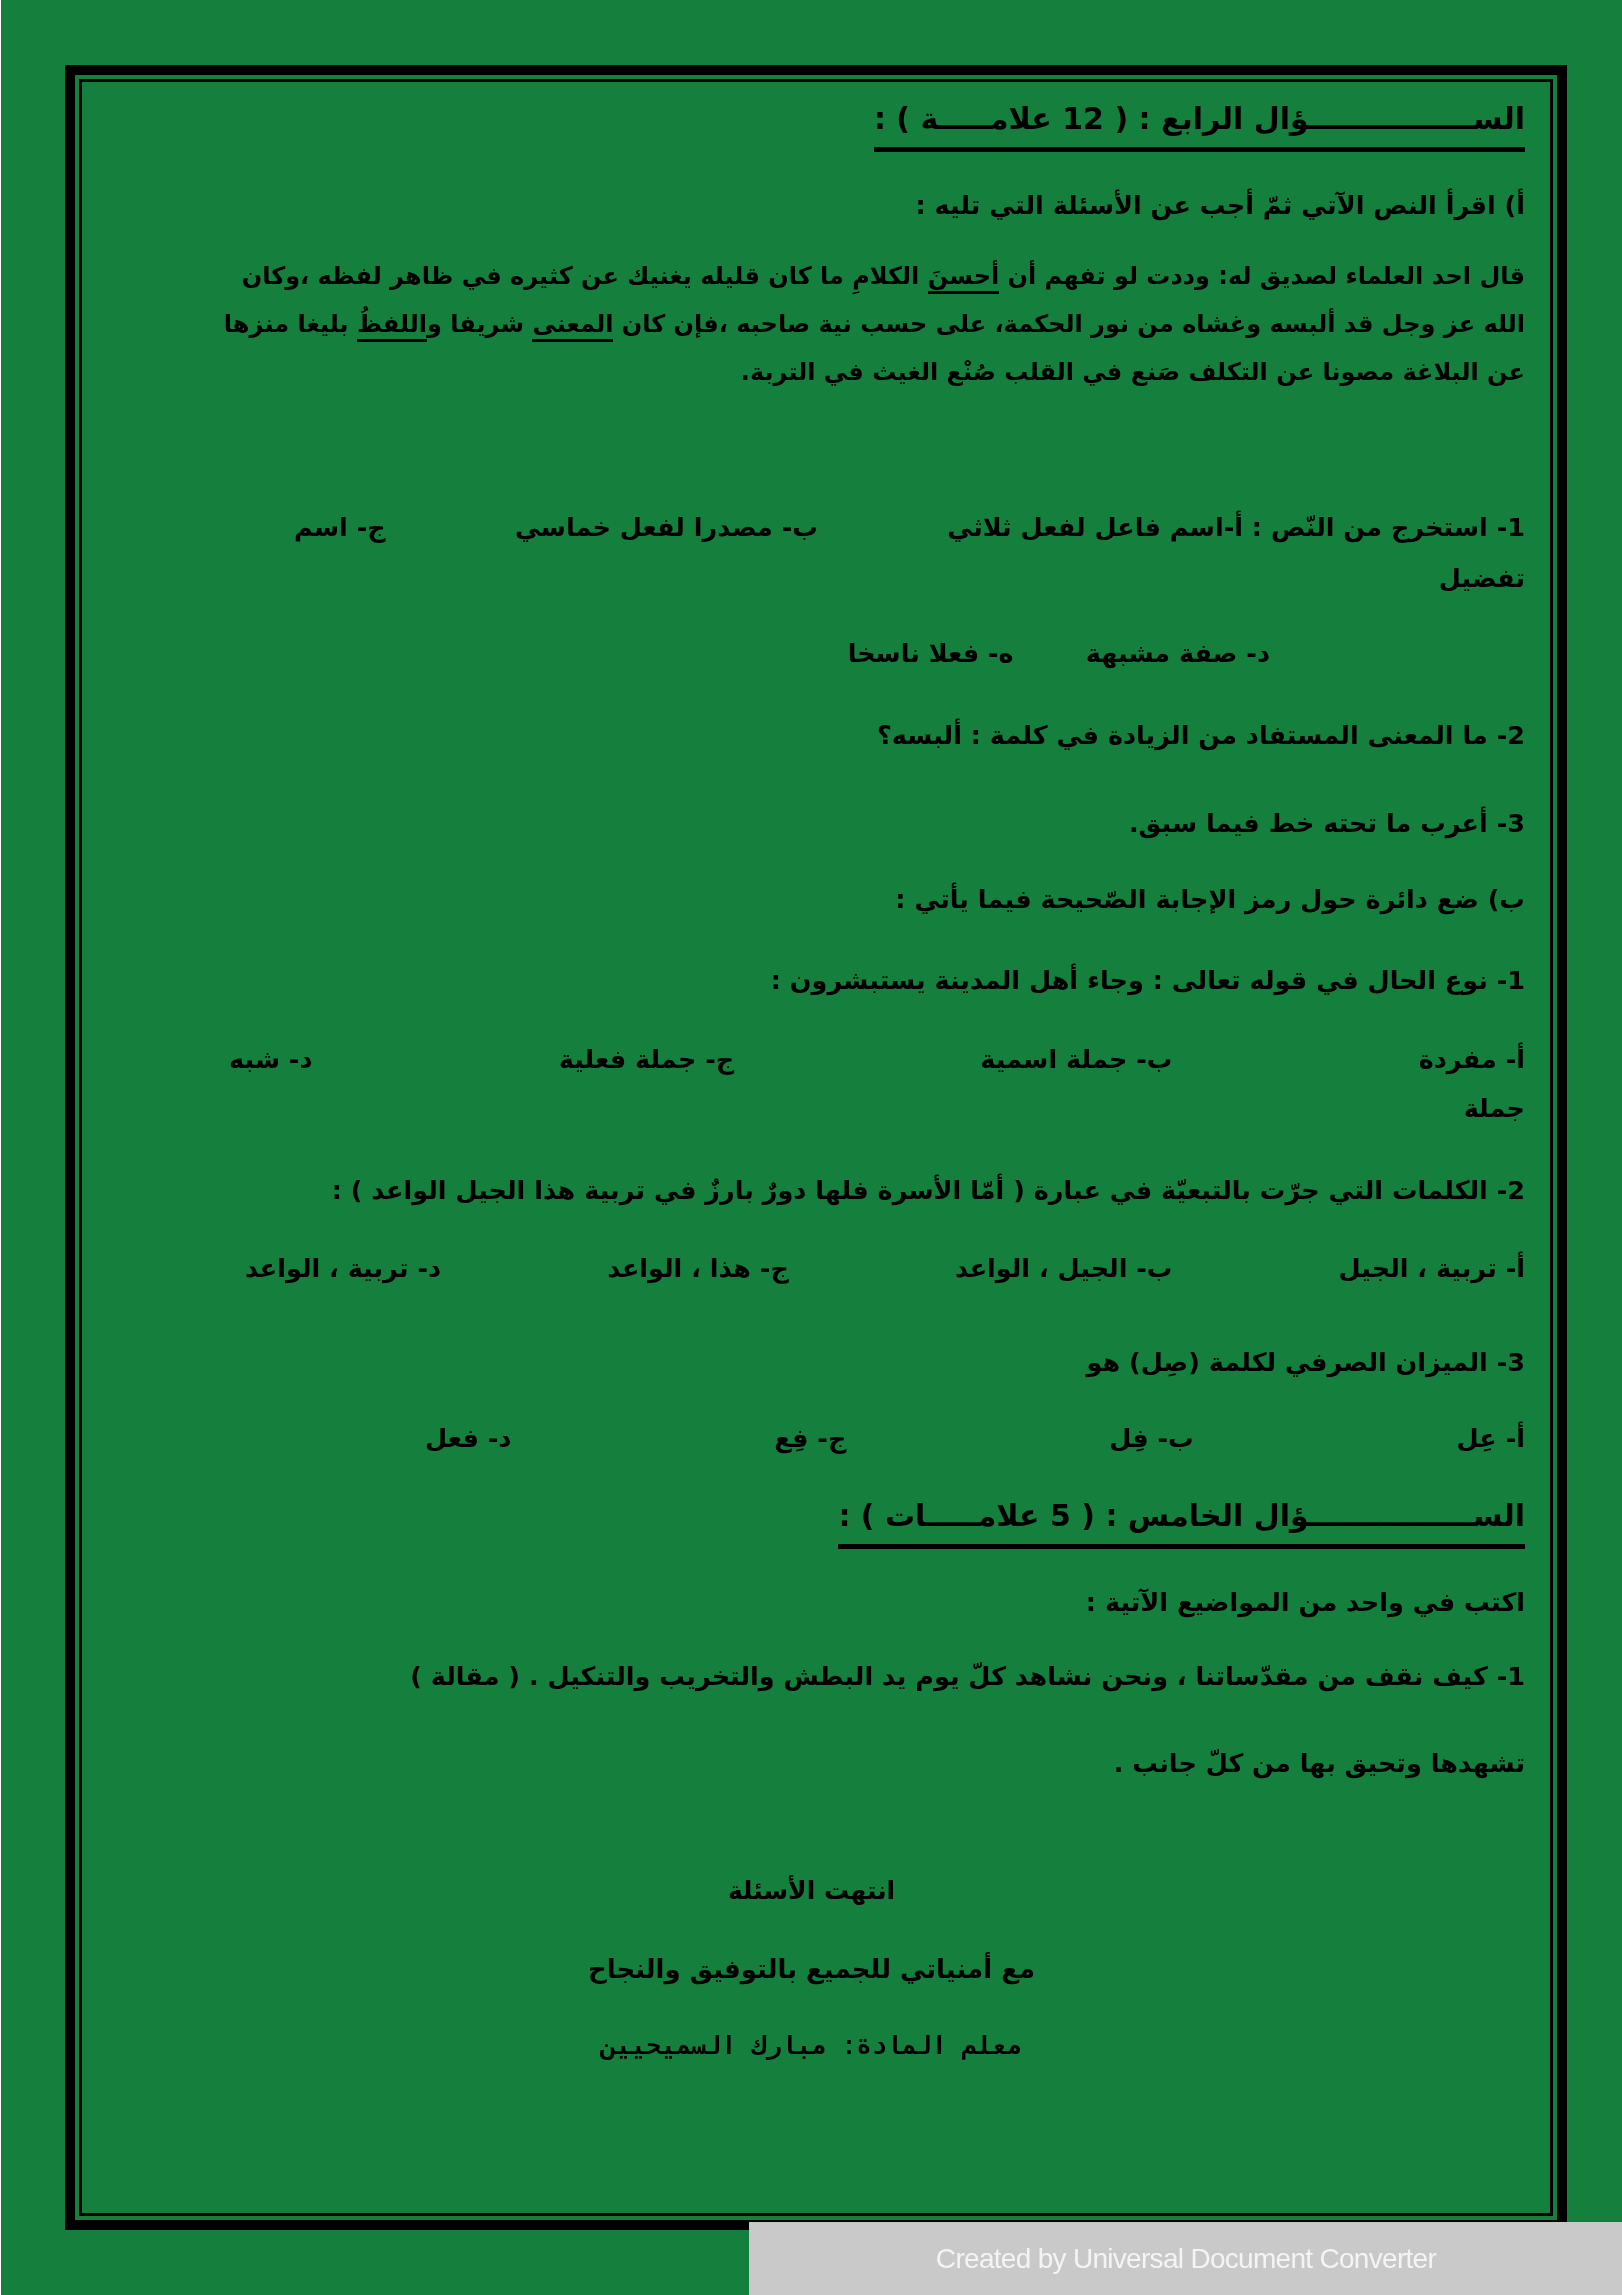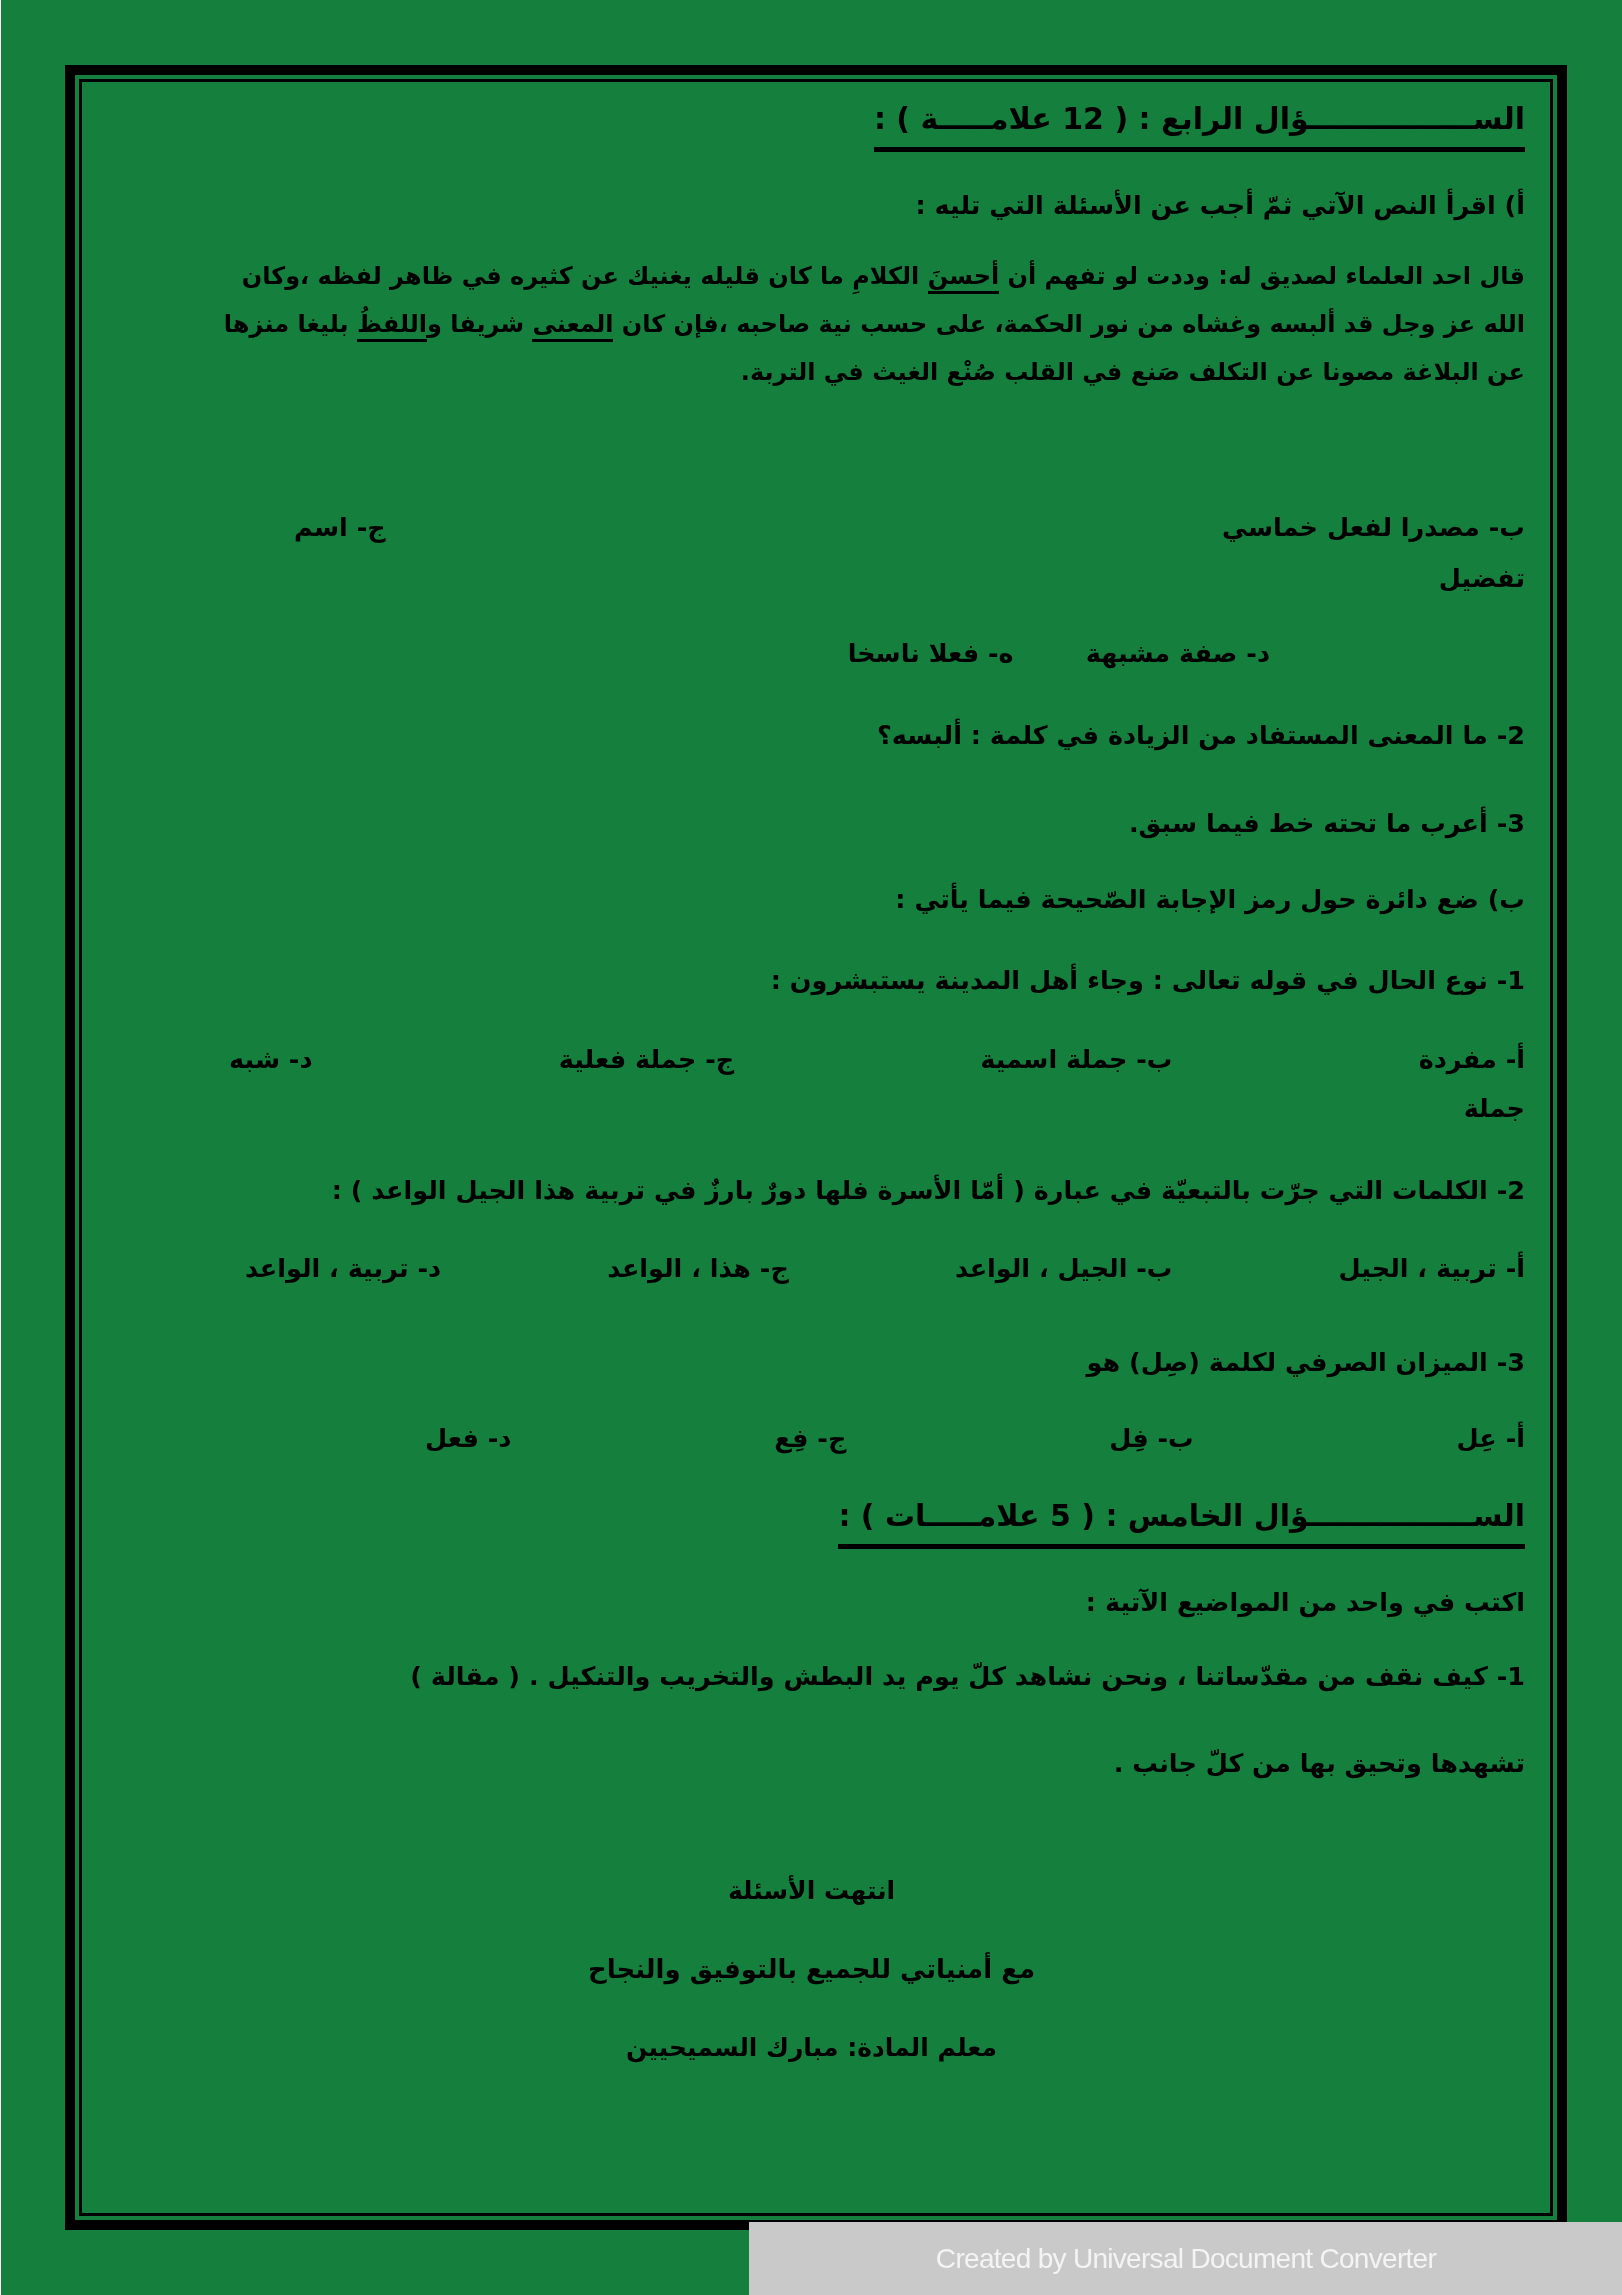--- a/index.html
+++ b/index.html
@@ -85,20 +85,21 @@
 
     <div class="block" style="top:188px;">أ) اقرأ النص الآتي ثمّ أجب عن الأسئلة التي تليه :</div>
 
     <div class="block passage" style="top:252px;">
       <p><span>قال احد العلماء لصديق له: وددت لو تفهم أن </span><span class="uw">أحسنَ</span><span> الكلامِ ما كان قليله يغنيك عن كثيره في ظاهر لفظه ،وكان</span></p>
       <p><span>الله عز وجل قد ألبسه وغشاه من نور الحكمة، على حسب نية صاحبه ،فإن كان </span><span class="uw">المعنى</span><span> شريفا و</span><span class="uw">اللفظُ</span><span> بليغا منزها</span></p>
       <p>عن البلاغة مصونا عن التكلف صَنع في القلب صُنْع الغيث في التربة.</p>
     </div>
 
     <div class="block row row-q1" style="top:510px;">
+      <span>1- استخرج من النّص : أ-اسم فاعل لفعل ثلاثي</span>
       <span>ب- مصدرا لفعل خماسي</span>
       <span>ج- اسم</span>
     </div>
     <div class="block wrapword" style="top:561px;">تفضيل</div>
 
     <div class="block row row-de" style="top:636px;">
       <span>د- صفة مشبهة</span>
       <span>ه- فعلا ناسخا</span>
     </div>
 
@@ -139,20 +140,20 @@
     <div class="block" style="top:1585px;">اكتب في واحد من المواضيع الآتية :</div>
 
     <div class="block" style="top:1659px;">1- كيف نقف من مقدّساتنا ، ونحن نشاهد كلّ يوم يد البطش والتخريب والتنكيل . ( مقالة )</div>
 
     <div class="block" style="top:1734px;">
       <div style="margin-top:11.8px;">تشهدها وتحيق بها من كلّ جانب .</div>
     </div>
 
     <div class="block center" style="top:1873px; font-size:25px;">انتهت الأسئلة</div>
     <div class="block center" style="top:1951px; font-size:26px;">مع أمنياتي للجميع بالتوفيق والنجاح</div>
-    <div class="block center" style="top:2030px; font-size:25px;">معلم المادة: مبارك السميحيين</div>
+    <div class="block center" style="top:2030px; font-size:25px;font-family:Liberation Mono, monospace;">معلم المادة: مبارك السميحيين</div>
 
   </div>
 
   <div class="watermark" dir="ltr">Created by Universal Document Converter</div>
 
 </div>
 
 
 </body></html>

